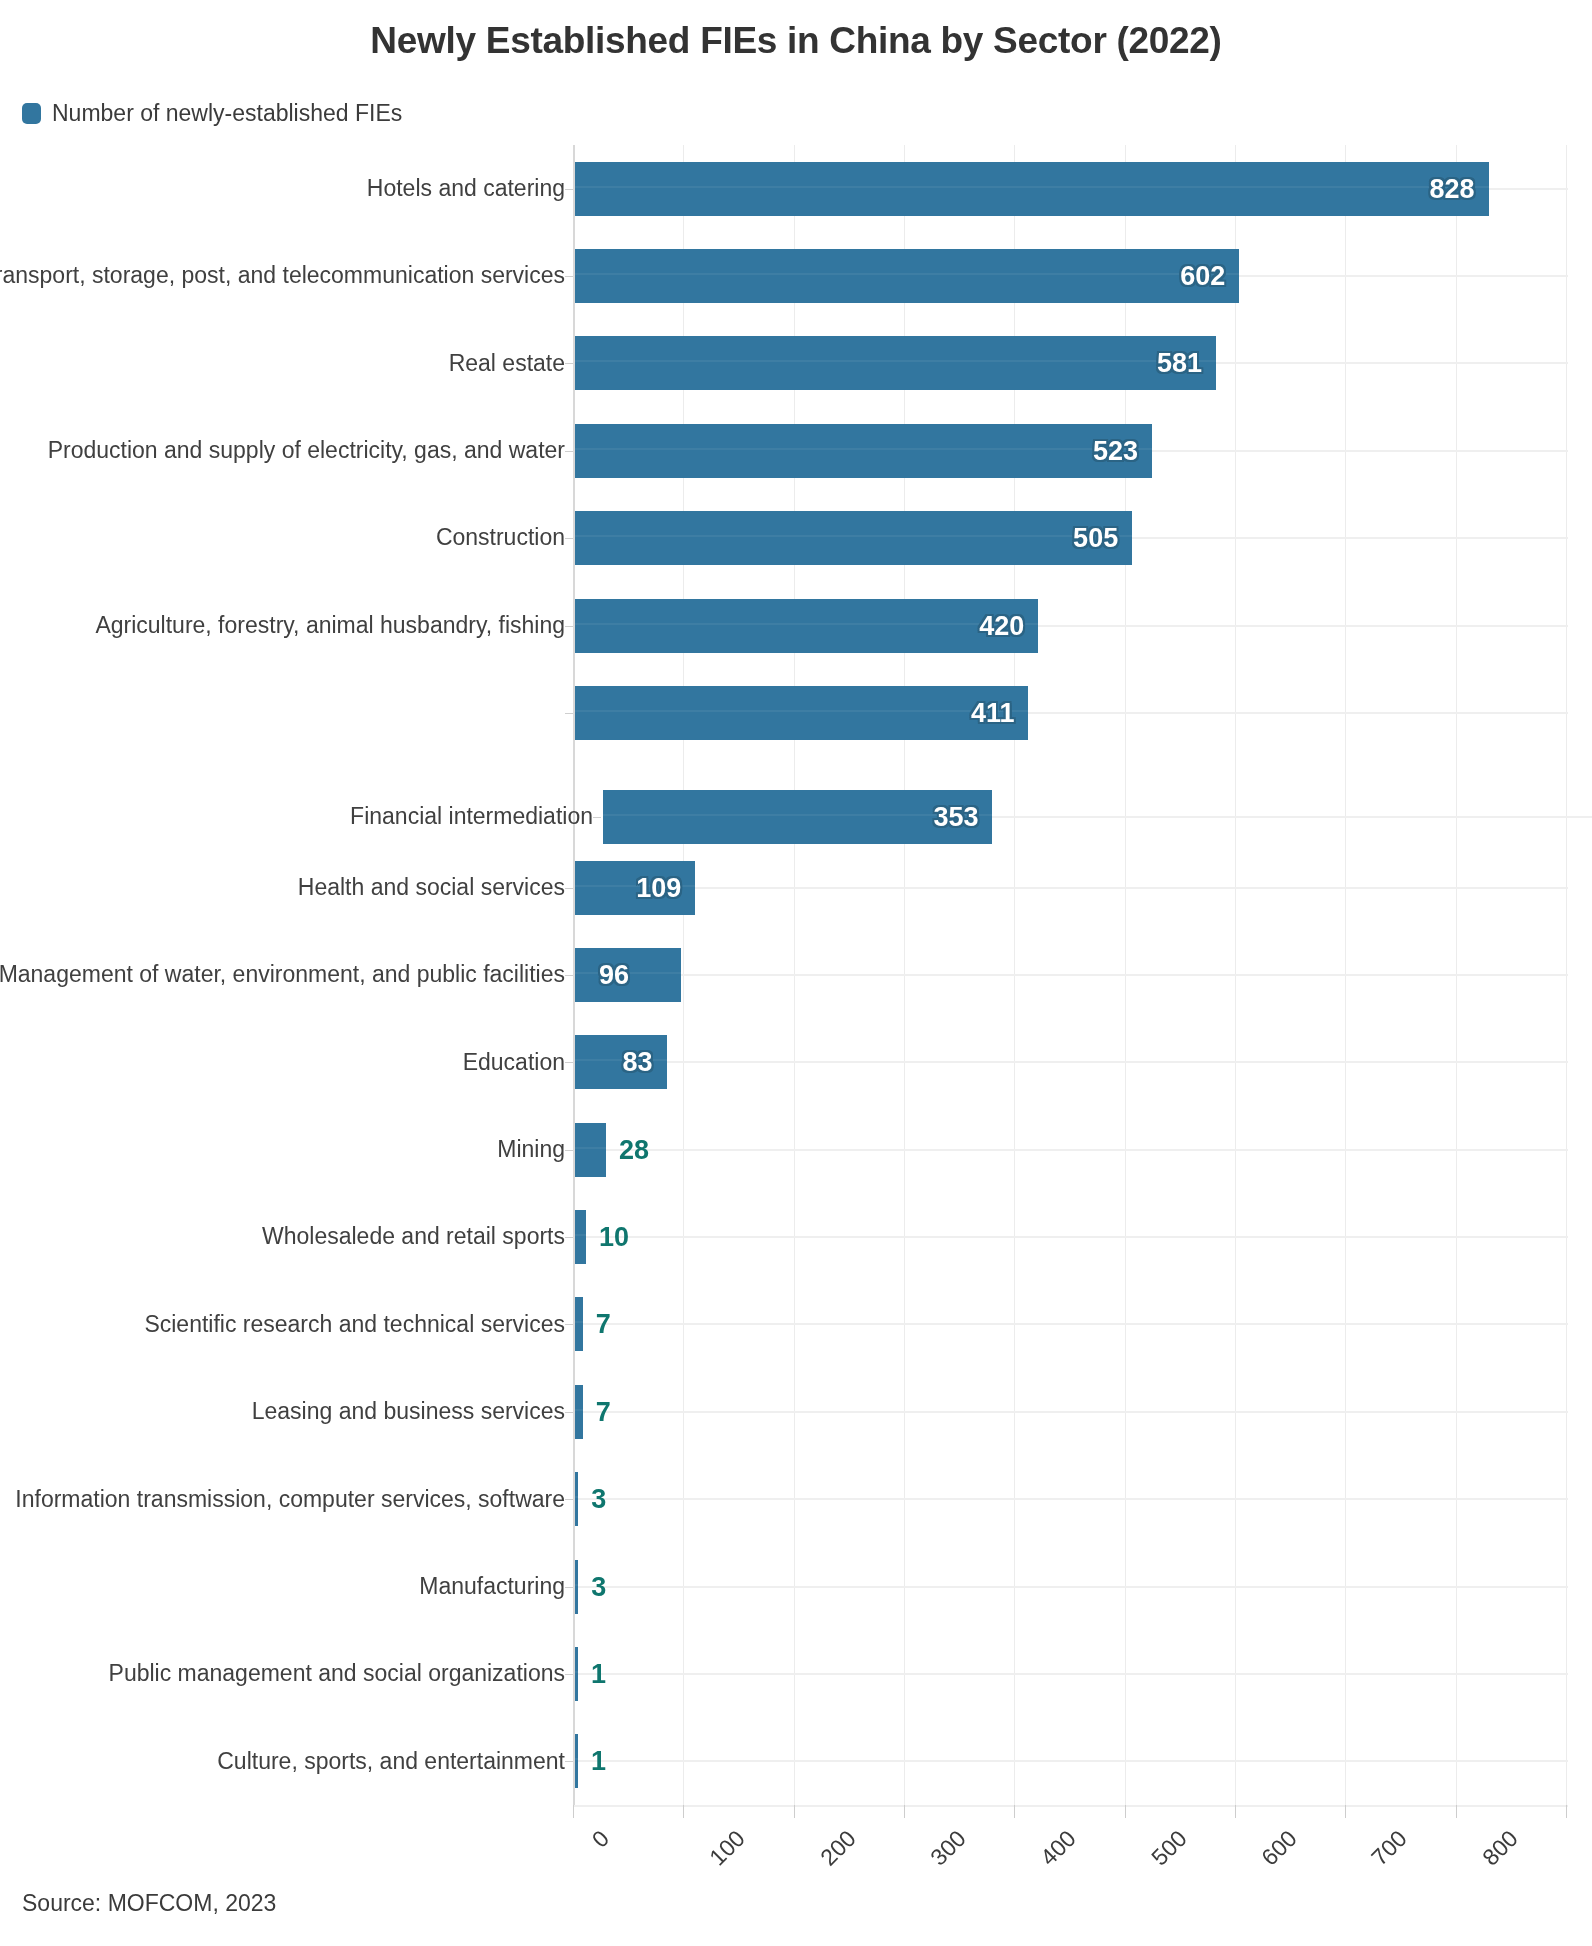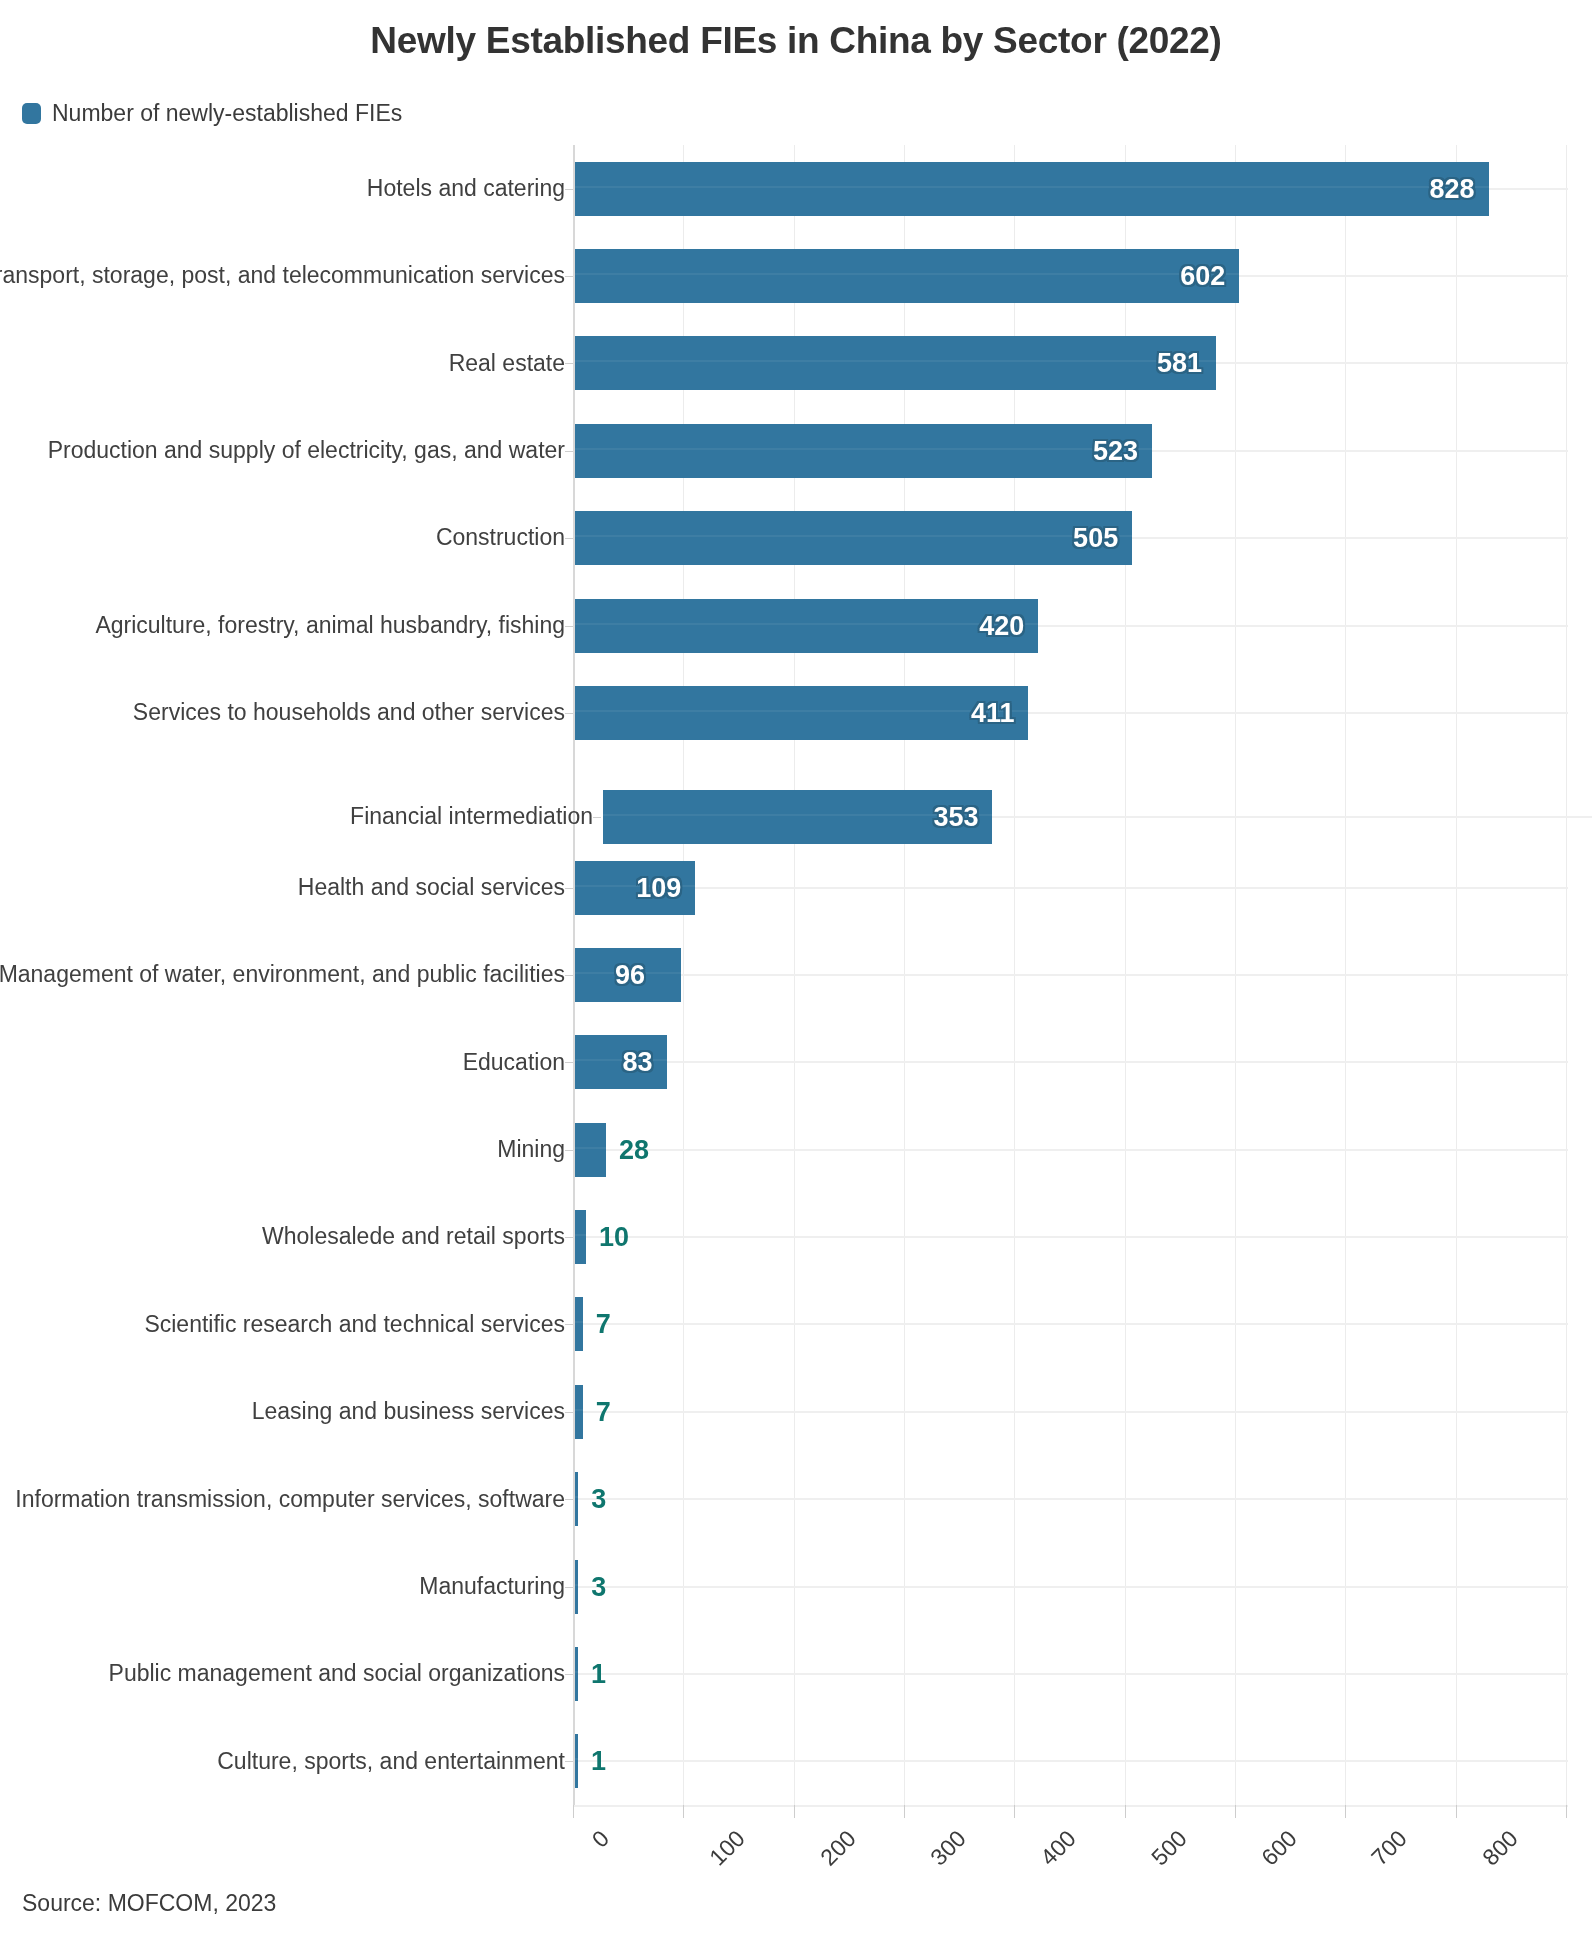--- a/index.html
+++ b/index.html
@@ -283,21 +283,20 @@
         <div class="row-gridline" style="top: 42.6842px;"></div>
         <div class="cat-label" style="height: 87.3684px; line-height: 87.3684px;">Agriculture, forestry, animal husbandry, fishing</div>
         <div class="cat-tick" style="top: 43.6842px;"></div>
         <div class="bar" style="width: 463.4px; height: 54px; top: 16.6842px; background: rgb(50, 118, 159);">
           <div class="bar-inner-shade"></div>
         </div>
         <div class="val-inside" style="height: 54px; line-height: 54px; top: 16.6842px; left: 1024.4px; transform: translateX(-100%);">420</div>
       </div>
       <div class="row" style="top: 524.211px; height: 87.3684px;">
         <div class="row-gridline" style="top: 42.6842px;"></div>
-        <div class="cat-label" style="height: 87.3684px; line-height: 87.3684px;">Services to households and other services</div>
         <div class="cat-tick" style="top: 43.6842px;"></div>
         <div class="bar" style="width: 453.47px; height: 54px; top: 16.6842px; background: rgb(50, 118, 159);">
           <div class="bar-inner-shade"></div>
         </div>
         <div class="val-inside" style="height: 54px; line-height: 54px; top: 16.6842px; left: 1014.47px; transform: translateX(-100%);">411</div>
       </div>
       <div class="row" style="top: 628px; height: 87.3684px; margin-left: 28px;">
         <div class="row-gridline" style="top: 42.6842px;"></div>
         <div class="cat-label" style="height: 87.3684px; line-height: 87.3684px;">Financial intermediation</div>
         <div class="cat-tick" style="top: 43.6842px;"></div>
@@ -315,21 +314,21 @@
         </div>
         <div class="val-inside" style="height: 54px; line-height: 54px; top: 16.6842px; left: 681.263px; transform: translateX(-100%);">109</div>
       </div>
       <div class="row" style="top: 786.316px; height: 87.3684px;">
         <div class="row-gridline" style="top: 42.6842px;"></div>
         <div class="cat-label" style="height: 87.3684px; line-height: 87.3684px;">Management of water, environment, and public facilities</div>
         <div class="cat-tick" style="top: 43.6842px;"></div>
         <div class="bar" style="width: 105.92px; height: 54px; top: 16.6842px; background: rgb(50, 118, 159);">
           <div class="bar-inner-shade"></div>
         </div>
-        <div class="val-inside" style="height: 62px; line-height: 54px; top: 16.6842px; left: 645px; transform: translateX(-100%);">96</div>
+        <div class="val-inside" style="height: 62px; line-height: 54px; top: 16.6842px; left: 629px; transform: translateX(-100%);">96</div>
       </div>
       <div class="row" style="top: 873.684px; height: 87.3684px;">
         <div class="row-gridline" style="top: 42.6842px;"></div>
         <div class="cat-label" style="height: 87.3684px; line-height: 87.3684px;">Education</div>
         <div class="cat-tick" style="top: 43.6842px;"></div>
         <div class="bar" style="width: 91.5767px; height: 54px; top: 16.6842px; background: rgb(50, 118, 159);">
           <div class="bar-inner-shade"></div>
         </div>
         <div class="val-inside" style="height: 54px; line-height: 54px; top: 16.6842px; left: 652.577px; transform: translateX(-100%);">83</div>
       </div>

